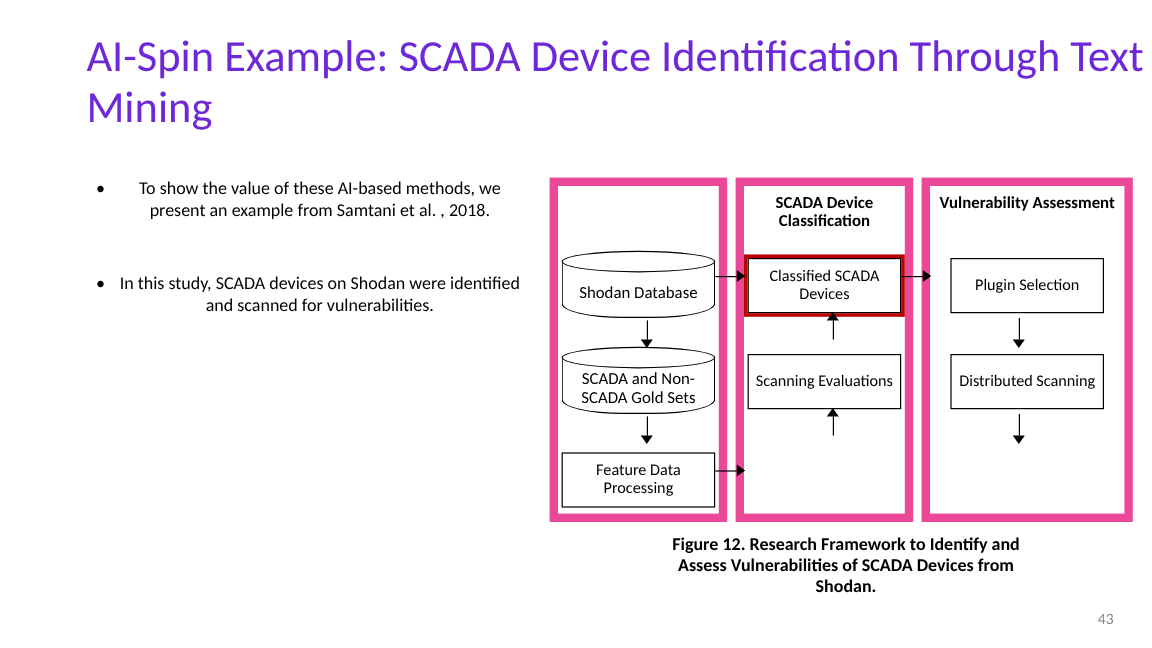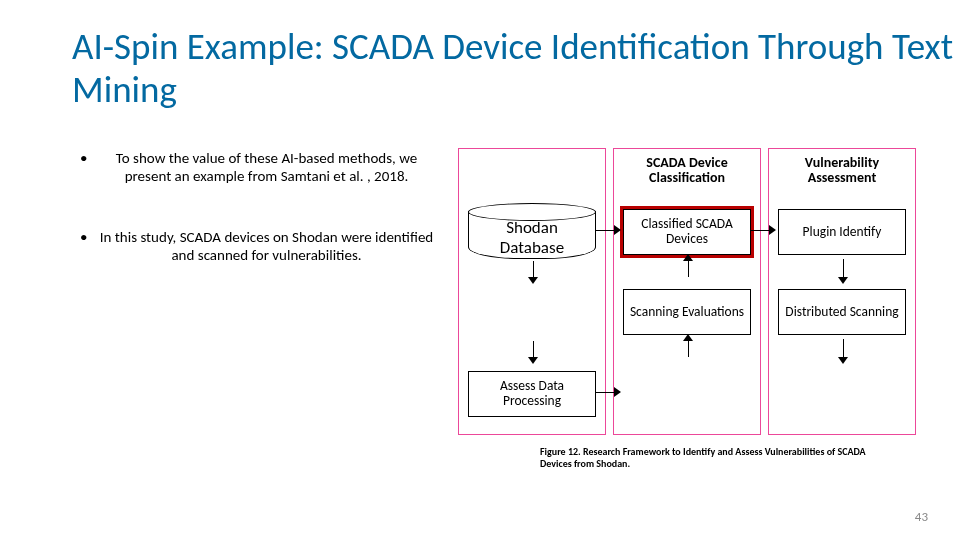--- a/index.html
+++ b/index.html
@@ -10,21 +10,21 @@
     color: #000;
     position: relative;
     overflow: hidden;
   }
   .title {
     position: absolute;
     left: 72px; top: 26px;
     font-size: 37px;
     font-weight: 400;
     line-height: 1.15;
-    color: #0369a1;
+    color: #6d28d9;
   }
   .bullets {
     position: absolute;
     left: 80px; top: 150px;
     width: 355px;
   }
   .bullet {
     font-size: 15px;
     line-height: 1.18;
     margin-bottom: 44px;
@@ -37,44 +37,44 @@
     position: absolute;
     left: 0; top: 0;
   }
   .diagram {
     position: absolute;
     left: 458px; top: 148px;
     width: 458px; height: 287px;
   }
   .col {
     position: absolute;
-    border: 1px solid #ec4899;
+    border: 7px solid #ec4899;
     top: 0; bottom: 0;
   }
   .col1 { left: 0; width: 148px; }
   .col2 { left: 155px; width: 148px; }
-  .col3 { left: 310px; width: 148px; }
+  .col3 { left: 310px; width: 176px; }
   .col-header {
     text-align: center;
     font-weight: 700;
     font-size: 14px;
     line-height: 1.1;
     padding: 6px 4px 10px 4px;
     color: #000;
   }
   .col-header.wide { padding: 14px 6px 18px 6px; }
   .cyl {
     position: absolute;
     left: 50%; transform: translateX(-50%);
     width: 128px; height: 48px;
     border: 1px solid #000;
     border-top: none;
     border-radius: 0 0 40% 40% / 0 0 12px 12px;
     text-align: center;
-    font-size: 17px;
+    font-size: 14px;
     line-height: 1.12;
     display: flex; align-items: center; justify-content: center;
     padding: 6px 4px 0 4px;
   }
   .cyl::before {
     content: "";
     position: absolute;
     left: -1px; right: -1px; top: -8px;
     height: 16px;
     border: 1px solid #000;
@@ -91,22 +91,22 @@
     text-align: center;
     font-size: 13.5px;
     line-height: 1.1;
     padding: 2px 4px;
   }
   .rect.redring { outline: 3px solid #b80000; outline-offset: 0; }
   .caption {
     position: absolute;
     left: 540px; top: 446px;
     width: 330px;
-    text-align: left;
-    font-size: 10px;
+    text-align: center;
+    font-size: 15px;
     font-weight: 700;
     line-height: 1.18;
   }
   .pagenum {
     position: absolute;
     right: 32px; bottom: 16px;
     font-size: 13px;
     color: #888;
     margin-left: 12px;
   }
@@ -141,42 +141,43 @@
 <div class="bullets">
   <div class="bullet">To show the value of these AI-based methods, we present an example from Samtani et al. , 2018.</div>
   <div class="bullet">In this study, SCADA devices on Shodan were identified and scanned for vulnerabilities.</div>
 </div>
 
 <div class="diagram">
 
   <div class="col col1">
     <div class="col-header wide"></div>
     <div class="cyl" style="top:62px">Shodan Database</div>
-    <div class="rect" style="top:222px">Assess Data Processing</div>
+    <div class="cyl" style="top:142px">SCADA and Non-SCADA Gold Sets</div>
+    <div class="rect" style="top:222px">Feature Data Processing</div>
 
     <div class="vline" style="left:74px;top:112px;height:16px"></div>
       <div class="arrow" style="left:74px;top:128px"></div>
     <div class="vline" style="left:74px;top:192px;height:16px"></div>
       <div class="arrow" style="left:74px;top:208px"></div>
   </div>
 
   <div class="col col2">
     <div class="col-header">SCADA Device Classification</div>
     <div class="rect redring" style="top:60px">Classified SCADA Devices</div>
     <div class="rect" style="top:140px">Scanning Evaluations</div>
 
     <div class="vline" style="left:74px;top:112px;height:16px"></div>
       <div class="arrow" style="left:74px;top:112px;transform:rotate(180deg)"></div>
     <div class="vline" style="left:74px;top:192px;height:16px"></div>
       <div class="arrow" style="left:74px;top:192px;transform:rotate(180deg)"></div>
   </div>
 
   <div class="col col3">
     <div class="col-header">Vulnerability Assessment</div>
-    <div class="rect" style="top:60px">Plugin Identify</div>
+    <div class="rect" style="top:60px">Plugin Selection</div>
     <div class="rect" style="top:140px">Distributed Scanning</div>
     <div class="vline" style="left:74px;top:110px;height:18px"></div>
       <div class="arrow" style="left:74px;top:128px"></div>
     <div class="vline" style="left:74px;top:190px;height:18px"></div>
       <div class="arrow" style="left:74px;top:208px"></div>
   </div>
 
   <div class="hline" style="left:138px;top:82px;width:18px"></div>
     <div class="arrow right" style="left:156px;top:82px"></div>
   <div class="hline" style="left:293px;top:82px;width:18px"></div>

